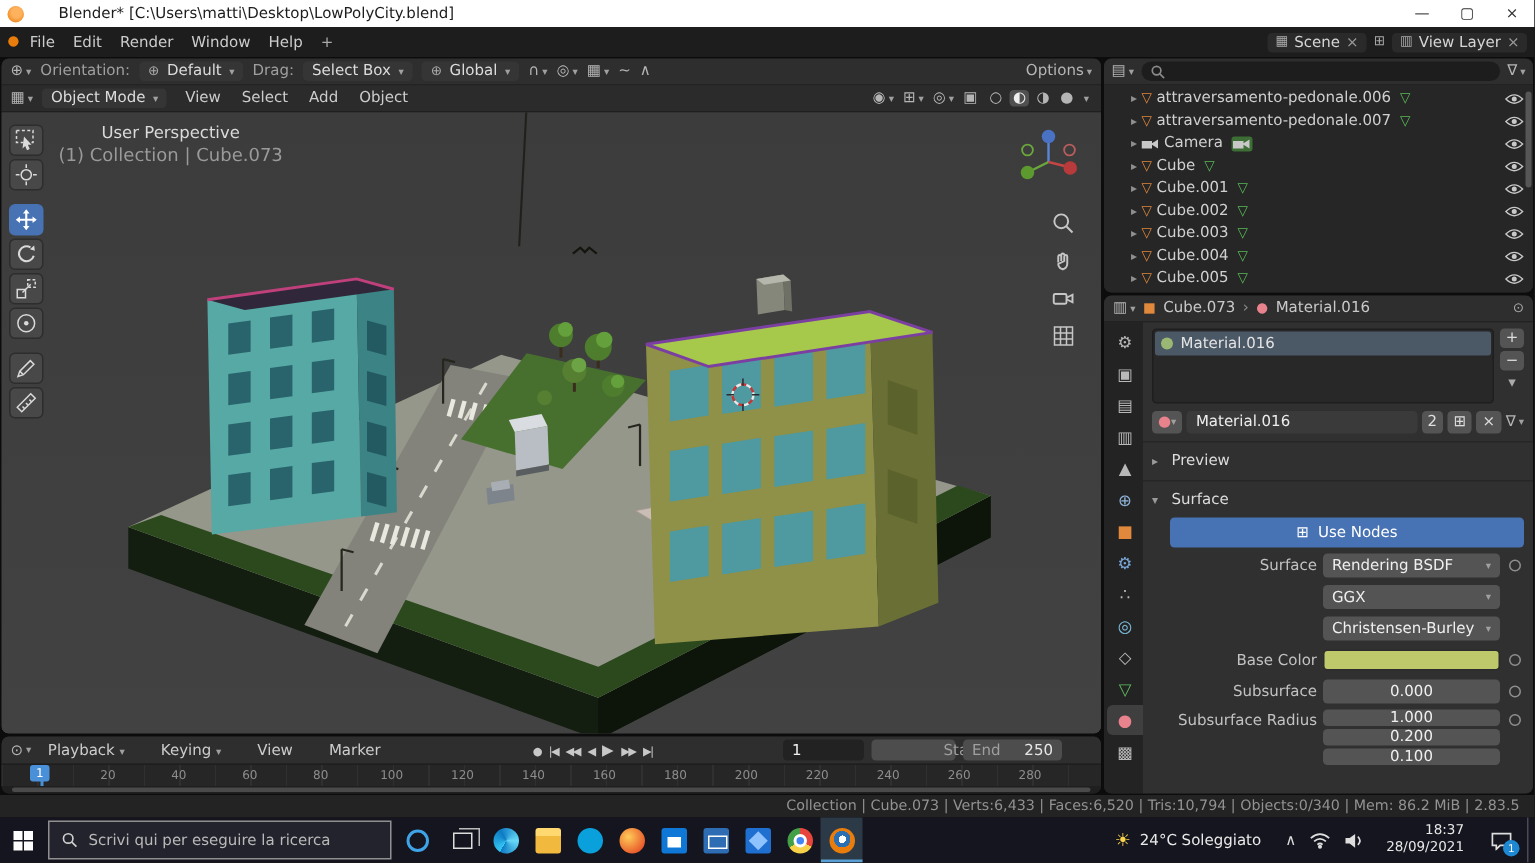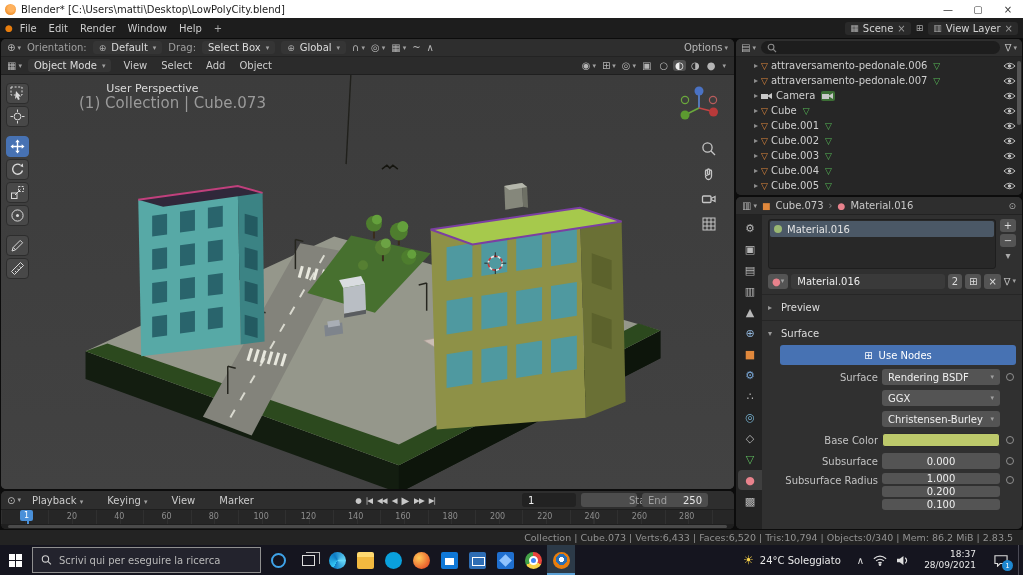--- a/index.html
+++ b/index.html
@@ -1,21 +1,21 @@
 <!DOCTYPE html>
 <html><head>
 <meta charset="utf-8">
 <style>
   *{margin:0;padding:0;box-sizing:border-box;}
   html,body{width:1023px;height:575px;overflow:hidden;background:#000;}
   .screen{width:1023px;height:575px;display:flex;flex-direction:column;background:#0c0c0c;
     font-family:"DejaVu Sans","Liberation Sans",sans-serif;font-size:10px;color:#c8c8c8;}
 
   
-  .titlebar{flex:0 0 18px;background:#ffffff;color:#1c1c1c;display:flex;align-items:center;gap:5px;padding-left:5px;font-size:10px;}
+  .titlebar{flex:0 0 18px;background:#ffffff;color:#1c1c1c;display:flex;align-items:center;gap:23px;padding-left:5px;font-size:10px;}
   .blogo{width:11px;height:11px;border-radius:50%;background:radial-gradient(circle at 55% 40%,#ffb25e 0 35%,#e87d0d 90%);}
   .win-controls{margin-left:auto;display:flex;height:100%;}
   .win-btn{width:30px;display:flex;align-items:center;justify-content:center;color:#333;font-size:10px;}
 
   
   .topbar{flex:0 0 20px;background:#1d1d1d;display:flex;align-items:center;padding:0 5px;gap:1px;}
   .menu{padding:2px 6px;color:#cccccc;}
   .wtabs{display:flex;align-items:flex-end;height:100%;margin-left:6px;}
   .wtab{padding:3px 8px 2px;color:#999;border-radius:4px 4px 0 0;white-space:nowrap;}
   .wtab.active{background:#3f3f3f;color:#ededed;}
@@ -42,21 +42,21 @@
   .hicon{color:#b5b5b5;display:flex;align-items:center;gap:2px;}
   .push{margin-left:auto;}
   .shade{display:flex;align-items:center;gap:3px;color:#b5b5b5;}
   .shade span{padding:0 2px;border-radius:3px;}
   .shade .on{background:#505050;color:#eee;}
 
   .canvas{flex:1;position:relative;background:#3d3d3d;min-height:0;}
   .canvas svg.scene{position:absolute;inset:0;width:100%;height:100%;}
   .overlay-text{position:absolute;left:38px;top:7px;z-index:2;line-height:14px;pointer-events:none;}
   .ot1{color:#dadada;font-size:11px;text-align:center;}
-  .ot2{color:#9a9a9a;font-size:15px;margin-left:40px;}
+  .ot2{color:#9a9a9a;font-size:12px;}
 
   .toolstrip{position:absolute;left:5px;top:8px;display:flex;flex-direction:column;gap:2px;z-index:3;}
   .tool{width:23px;height:21px;background:#484848;border:1px solid #2d2d2d;border-radius:4px;display:flex;align-items:center;justify-content:center;}
   .tool.active{background:#4772b3;border-color:#4772b3;}
   .tgap{height:5px;}
   .gizmo{position:absolute;right:12px;top:8px;z-index:3;}
   .navbtns{position:absolute;right:17px;top:66px;display:flex;flex-direction:column;gap:9px;z-index:3;}
 
   
   .tl-editor{flex:0 0 38px;display:flex;flex-direction:column;}

